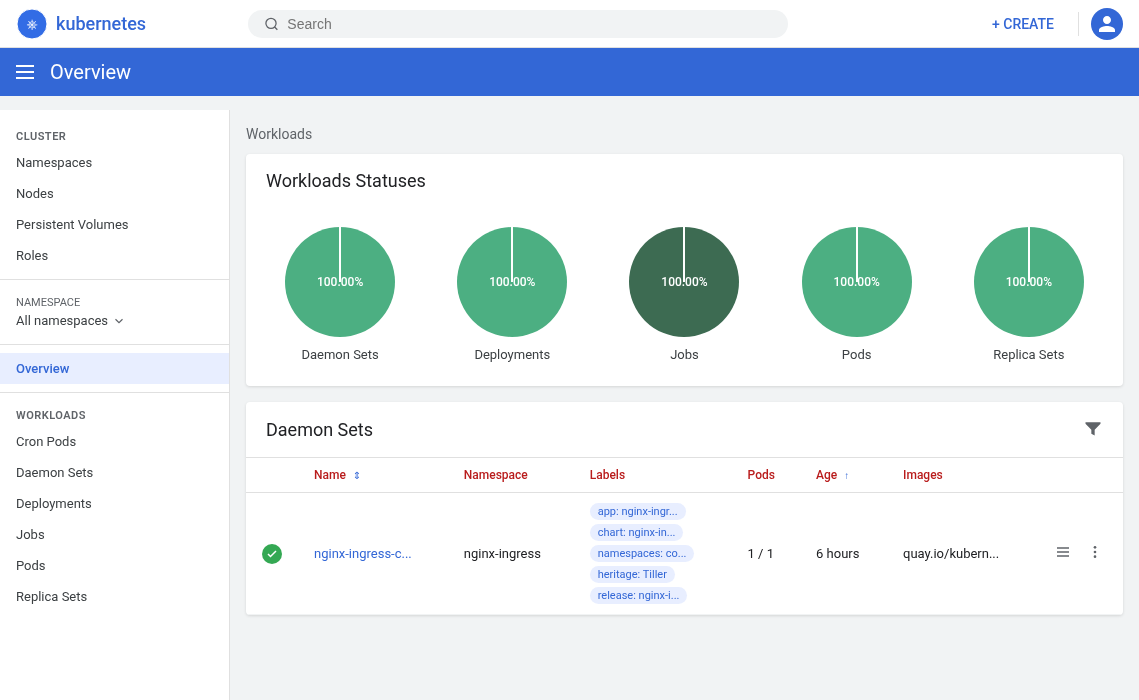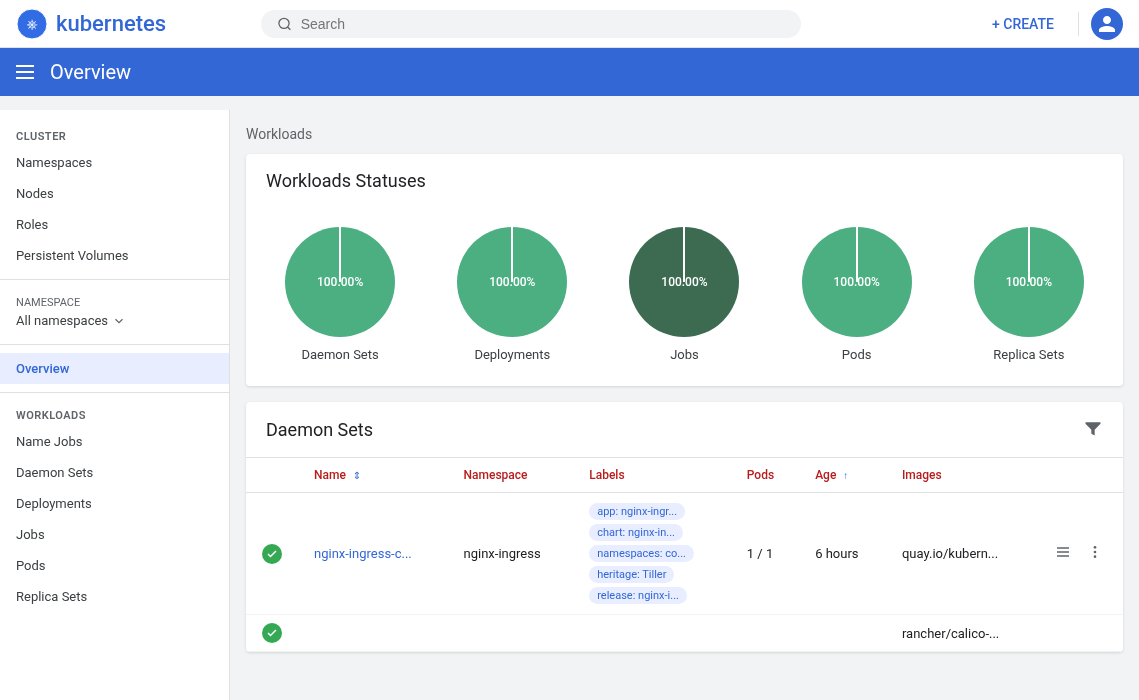--- a/index.html
+++ b/index.html
@@ -5,21 +5,21 @@
     * { box-sizing: border-box; margin: 0; padding: 0; }
     body { font-family: 'Roboto', Arial, sans-serif; font-size: 14px; background: #f1f3f4; color: #202124; }
 
     
     .topbar {
       display: flex; align-items: center; height: 48px;
       background: #fff; border-bottom: 1px solid #e0e0e0;
       padding: 0 16px; gap: 12px; position: relative; z-index: 10;
     }
     .topbar-logo { display: flex; align-items: center; gap: 8px; text-decoration: none; }
-    .topbar-logo-text { font-size: 22px; font-weight: 500; color: #3367d6; }
+    .topbar-logo-text { font-size: 18px; font-weight: 500; color: #3367d6; }
     .topbar-search {
       display: flex; align-items: center; background: #f1f3f4; border-radius: 24px;
       padding: 6px 16px; gap: 8px; flex: 1; max-width: 540px; margin: 0 auto;
     }
     .topbar-search input {
       border: none; background: transparent; outline: none; font-size: 14px;
       color: #202124; width: 100%;
     }
     .topbar-actions { display: flex; align-items: center; gap: 12px; margin-left: auto; }
     .create-btn {
@@ -167,37 +167,37 @@
   </div>
   <span class="header-title">Overview</span>
 </div>
 
 <div class="app-body">
 
   <nav class="sidebar">
     <div class="sidebar-section-label">Cluster</div>
     <a class="sidebar-item">Namespaces</a>
     <a class="sidebar-item">Nodes</a>
+    <a class="sidebar-item">Persistent Volumes</a>
     <a class="sidebar-item">Roles</a>
-    <a class="sidebar-item">Persistent Volumes</a>
     <div class="sidebar-divider"></div>
     <div class="sidebar-namespace">
       <label>Namespace</label>
       <div class="namespace-select">
         <span>All namespaces</span>
         <svg width="14" height="14" viewBox="0 0 24 24" fill="none" stroke="#5f6368" stroke-width="2">
           <polyline points="6 9 12 15 18 9"></polyline>
         </svg>
       </div>
     </div>
     <div class="sidebar-divider"></div>
     <a class="sidebar-item active">Overview</a>
     <div class="sidebar-divider"></div>
     <div class="sidebar-section-label">Workloads</div>
-    <a class="sidebar-item">Name Jobs</a>
+    <a class="sidebar-item">Cron Pods</a>
     <a class="sidebar-item">Daemon Sets</a>
     <a class="sidebar-item">Deployments</a>
     <a class="sidebar-item">Jobs</a>
     <a class="sidebar-item">Pods</a>
     <a class="sidebar-item">Replica Sets</a>
   </nav>
 
   <main class="main-content">
     <div class="page-label">Workloads</div>
 
@@ -344,37 +344,19 @@
                     <svg width="16" height="16" viewBox="0 0 24 24" fill="#5f6368">
                       <circle cx="12" cy="5" r="2"></circle>
                         <circle cx="12" cy="12" r="2"></circle>
                         <circle cx="12" cy="19" r="2"></circle>
                     </svg>
                   </div>
                 </div>
               </td>
             </tr>
 
-            <tr>
-              <td>
-                <div class="success-icon">
-                  <svg width="12" height="12" viewBox="0 0 24 24" fill="white">
-                    <polyline points="20 6 9 17 4 12" stroke="white" stroke-width="3" fill="none"></polyline>
-                  </svg>
-                </div>
-              </td>
-              <td></td>
-              <td></td>
-              <td></td>
-              <td></td>
-              <td></td>
-              <td>
-                <span>rancher/calico-...</span>
-              </td>
-              <td></td>
-            </tr>
           </tbody>
         </table>
       </div>
     </div>
 
   </main>
 </div>
 
 </body></html>

